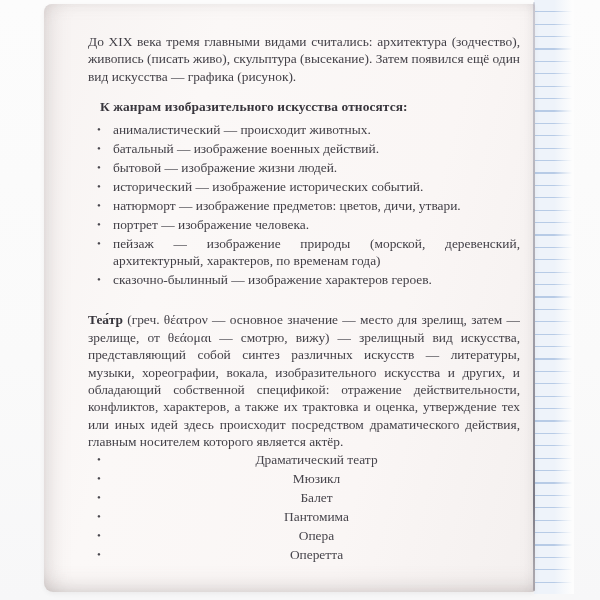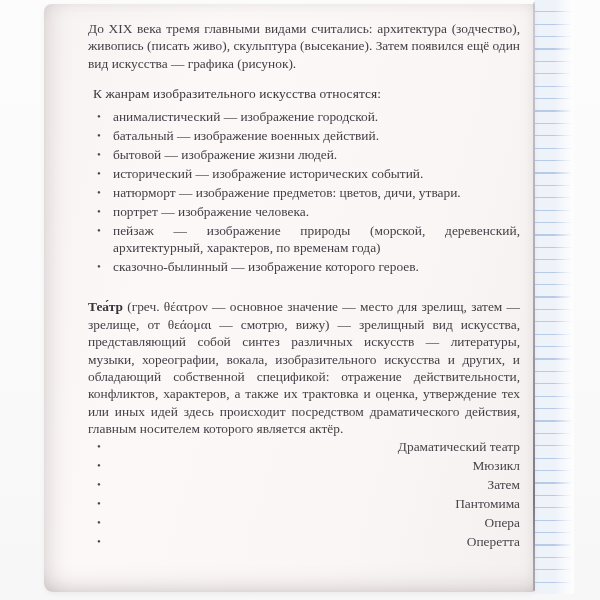--- a/index.html
+++ b/index.html
@@ -31,69 +31,69 @@
       rgba(130,135,160,.30) 0%,
       rgba(85,88,108,.40) 45%,
       rgba(55,55,72,.62) 85%,
       rgba(55,55,72,.28) 100%);
     border-radius:2px;z-index:3;
   }
   
   .page{
     position:absolute;left:44px;top:4px;width:491px;height:588px;
     box-sizing:border-box;
-    padding:16px 15px 0 44px;
+    padding:29px 15px 0 44px;
     background:linear-gradient(105deg,#f7f3f2 0%,#fbf8f7 28%,#faf6f5 68%,#f4f0ef 100%);
     border-radius:8px 2px 3px 9px;
     box-shadow:
       inset 20px 0 28px -22px rgba(120,105,105,.33),
       inset -12px 0 18px -16px rgba(120,110,125,.28),
       inset 0 -18px 24px -19px rgba(115,100,100,.38),
       inset 0 14px 20px -18px rgba(150,140,140,.22),
       0 2px 5px rgba(0,0,0,.05);
     color:#413f46;
     font-size:13.4px;line-height:17.4px;
     z-index:2;
   }
   .para{margin:0;text-align:justify;}
   .heading{
-    margin:13px 0 5px 5px;
-    font-weight:normal;color:#38363d;
+    margin:13px 0 5px 12px;
+    font-weight:bold;color:#38363d;
     letter-spacing:.1px;
   }
   .list{margin:0;}
   .item{display:flex;margin:0 0 1.6px 0;}
   .bullet{
     flex:0 0 16px;margin-left:9px;
     font-size:11px;color:#4a484f;
     transform:translateY(-0.5px);
   }
   .itext{flex:1;text-align:justify;}
-  .types .itext{text-align:right;color:#47454c;}
+  .types .itext{text-align:center;color:#47454c;}
   .theatre{margin-top:23px;}
   .theatre b{color:#37353c;}
 </style>
 </head>
 <body>
 
 <div class="photo">
 
   <div class="notebook"></div>
   <div class="page-edge"></div>
 
   <div class="page">
 
     <p class="para">До XIX века тремя главными видами считались: архитектура (зодчество), живопись (писать живо), скульптура (высекание). Затем появился ещё один вид искусства — графика (рисунок).</p>
 
     <p class="heading">К жанрам изобразительного искусства относятся:</p>
 
     <div class="list">
       <div class="item">
         <span class="bullet">•</span>
-        <span class="itext">анималистический — изображение городской.</span>
+        <span class="itext">анималистический — происходит животных.</span>
       </div>
       <div class="item">
         <span class="bullet">•</span>
         <span class="itext">батальный — изображение военных действий.</span>
       </div>
       <div class="item">
         <span class="bullet">•</span>
         <span class="itext">бытовой — изображение жизни людей.</span>
       </div>
       <div class="item">
@@ -107,39 +107,39 @@
       <div class="item">
         <span class="bullet">•</span>
         <span class="itext">портрет — изображение человека.</span>
       </div>
       <div class="item">
         <span class="bullet">•</span>
         <span class="itext">пейзаж — изображение природы (морской, деревенский, архитектурный, характеров, по временам года)</span>
       </div>
       <div class="item">
         <span class="bullet">•</span>
-        <span class="itext">сказочно-былинный — изображение которого героев.</span>
+        <span class="itext">сказочно-былинный — изображение характеров героев.</span>
       </div>
     </div>
 
     <p class="para theatre"><b>Теа́тр</b><span> (греч. θέατρον — основное значение — место для зрелищ, затем — зрелище, от θεάομαι — смотрю, вижу) — зрелищный вид искусства, представляющий собой синтез различных искусств — литературы, музыки, хореографии, вокала, изобразительного искусства и других, и обладающий собственной спецификой: отражение действительности, конфликтов, характеров, а также их трактовка и оценка, утверждение тех или иных идей здесь происходит посредством драматического действия, главным носителем которого является актёр.</span></p>
 
 
     <div class="list types">
       <div class="item">
         <span class="bullet">•</span>
         <span class="itext">Драматический театр</span>
       </div>
       <div class="item">
         <span class="bullet">•</span>
         <span class="itext">Мюзикл</span>
       </div>
       <div class="item">
         <span class="bullet">•</span>
-        <span class="itext">Затем</span>
+        <span class="itext">Балет</span>
       </div>
       <div class="item">
         <span class="bullet">•</span>
         <span class="itext">Пантомима</span>
       </div>
       <div class="item">
         <span class="bullet">•</span>
         <span class="itext">Опера</span>
       </div>
       <div class="item">

